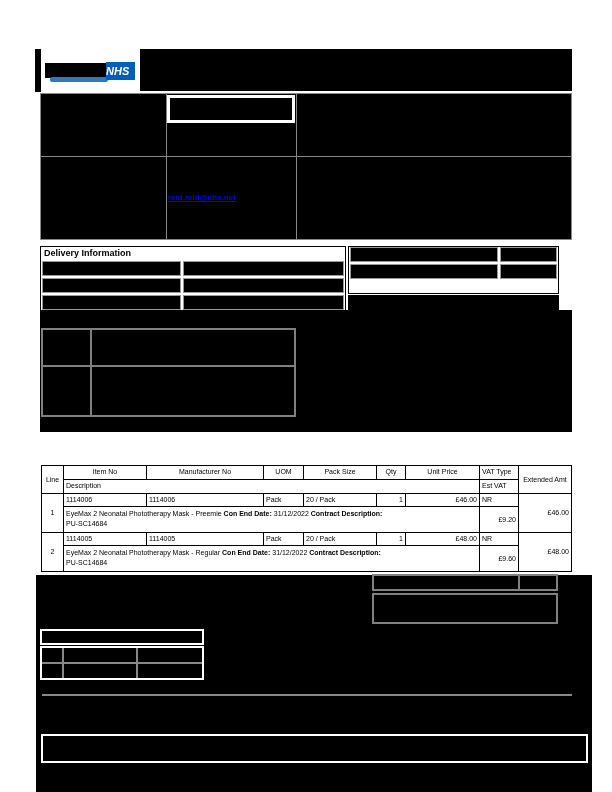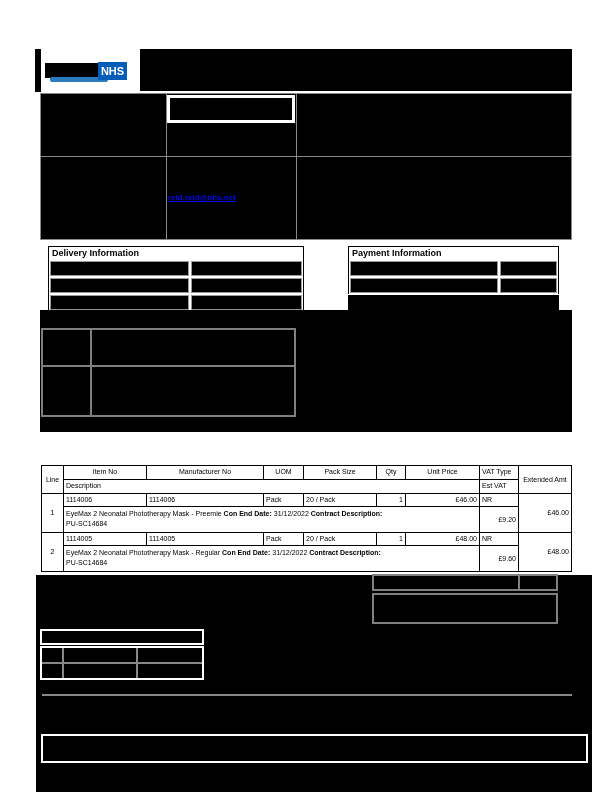--- a/index.html
+++ b/index.html
@@ -8,38 +8,38 @@
   .page { position:relative; width:612px; height:792px; background:#fff; overflow:hidden; }
 
   .abs { position:absolute; }
   .blk { background:#000; }
 
   
   .edge-strip { left:35px; top:49px; width:6px; height:43px; }
   .logo-wrap { left:45px; top:62px; width:92px; height:21px; }
   .logo-redact { position:absolute; left:0; top:1px; width:63px; height:15px; background:#000; }
   .logo-smear { position:absolute; left:5px; top:15px; width:58px; height:5px; background:#2b7bc0; border-radius:2px; }
-  .nhs-box { position:absolute; left:53px; top:0; width:29px; height:18px; background:#005eb8; color:#fff;
-             font-weight:bold; font-size:11px; text-align:center; line-height:18px; letter-spacing:0; }
+  .nhs-box { position:absolute; left:61px; top:0; width:29px; height:18px; background:#005eb8; color:#fff;
+             font-style:italic; font-weight:bold; font-size:11px; text-align:left; line-height:18px; letter-spacing:0; }
   .hdr-band { left:140px; top:49px; width:432px; height:42px; }
   .info-c1r1 { left:40px; top:93px; width:127px; height:64px; border:1px solid #888; }
   .info-c2r1 { left:166px; top:93px; width:131px; height:64px; border:1px solid #888; }
   .info-c3r1 { left:296px; top:93px; width:276px; height:64px; border:1px solid #888; }
   .info-c1r2 { left:40px; top:156px; width:127px; height:84px; border:1px solid #888; }
   .info-c2r2 { left:166px; top:156px; width:131px; height:84px; border:1px solid #888; }
   .info-c3r2 { left:296px; top:156px; width:276px; height:84px; border:1px solid #888; }
   .white-box { left:167px; top:95px; width:128px; height:28px; background:#000; border:3px solid #fff; }
   .email-link { left:168px; top:193px; font-size:8px; font-weight:bold; color:#0000ee; text-decoration:underline; }
 
   
   .section { border:1px solid #000; background:#fff; }
   .sec-title { font-weight:bold; font-size:9px; color:#000; padding:1px 3px 0 3px; height:14px; }
   .sec-grid { display:grid; gap:2px; background:#fff; padding:0 1px 1px 1px; }
   .sec-cell { background:#000; border:1px solid #999; }
-  .delivery { left:48px; top:246px; width:256px; height:65px; }
+  .delivery { left:40px; top:246px; width:306px; height:65px; }
   .delivery .sec-grid { grid-template-columns:139px 1fr; grid-template-rows:15px 15px 15px; }
   .payment { left:348px; top:246px; width:211px; height:48px; }
   .payment .sec-grid { grid-template-columns:148px 1fr; grid-template-rows:15px 15px; }
   .pay-bar { left:348px; top:295px; width:211px; height:15px; }
 
   
   .mid-black { left:40px; top:310px; width:532px; height:122px; }
   .mid-table { left:41px; top:328px; width:255px; height:89px; border:2px solid #808080; background:#000;
                display:grid; grid-template-columns:47px 1fr; grid-template-rows:35px 1fr; gap:2px; }
   .mid-table > div { background:#000; outline:1px solid #808080; }
@@ -101,21 +101,20 @@
       <div class="sec-cell"></div>
       <div class="sec-cell"></div>
       <div class="sec-cell"></div>
       <div class="sec-cell"></div>
       <div class="sec-cell"></div>
       <div class="sec-cell"></div>
     </div>
   </div>
 
   <div class="abs section payment">
-    <div class="sec-title">Payment Information</div>
     <div class="sec-grid">
       <div class="sec-cell"></div>
       <div class="sec-cell"></div>
       <div class="sec-cell"></div>
       <div class="sec-cell"></div>
     </div>
   </div>
   <div class="abs blk pay-bar"></div>
 
   <div class="abs blk mid-black"></div>

